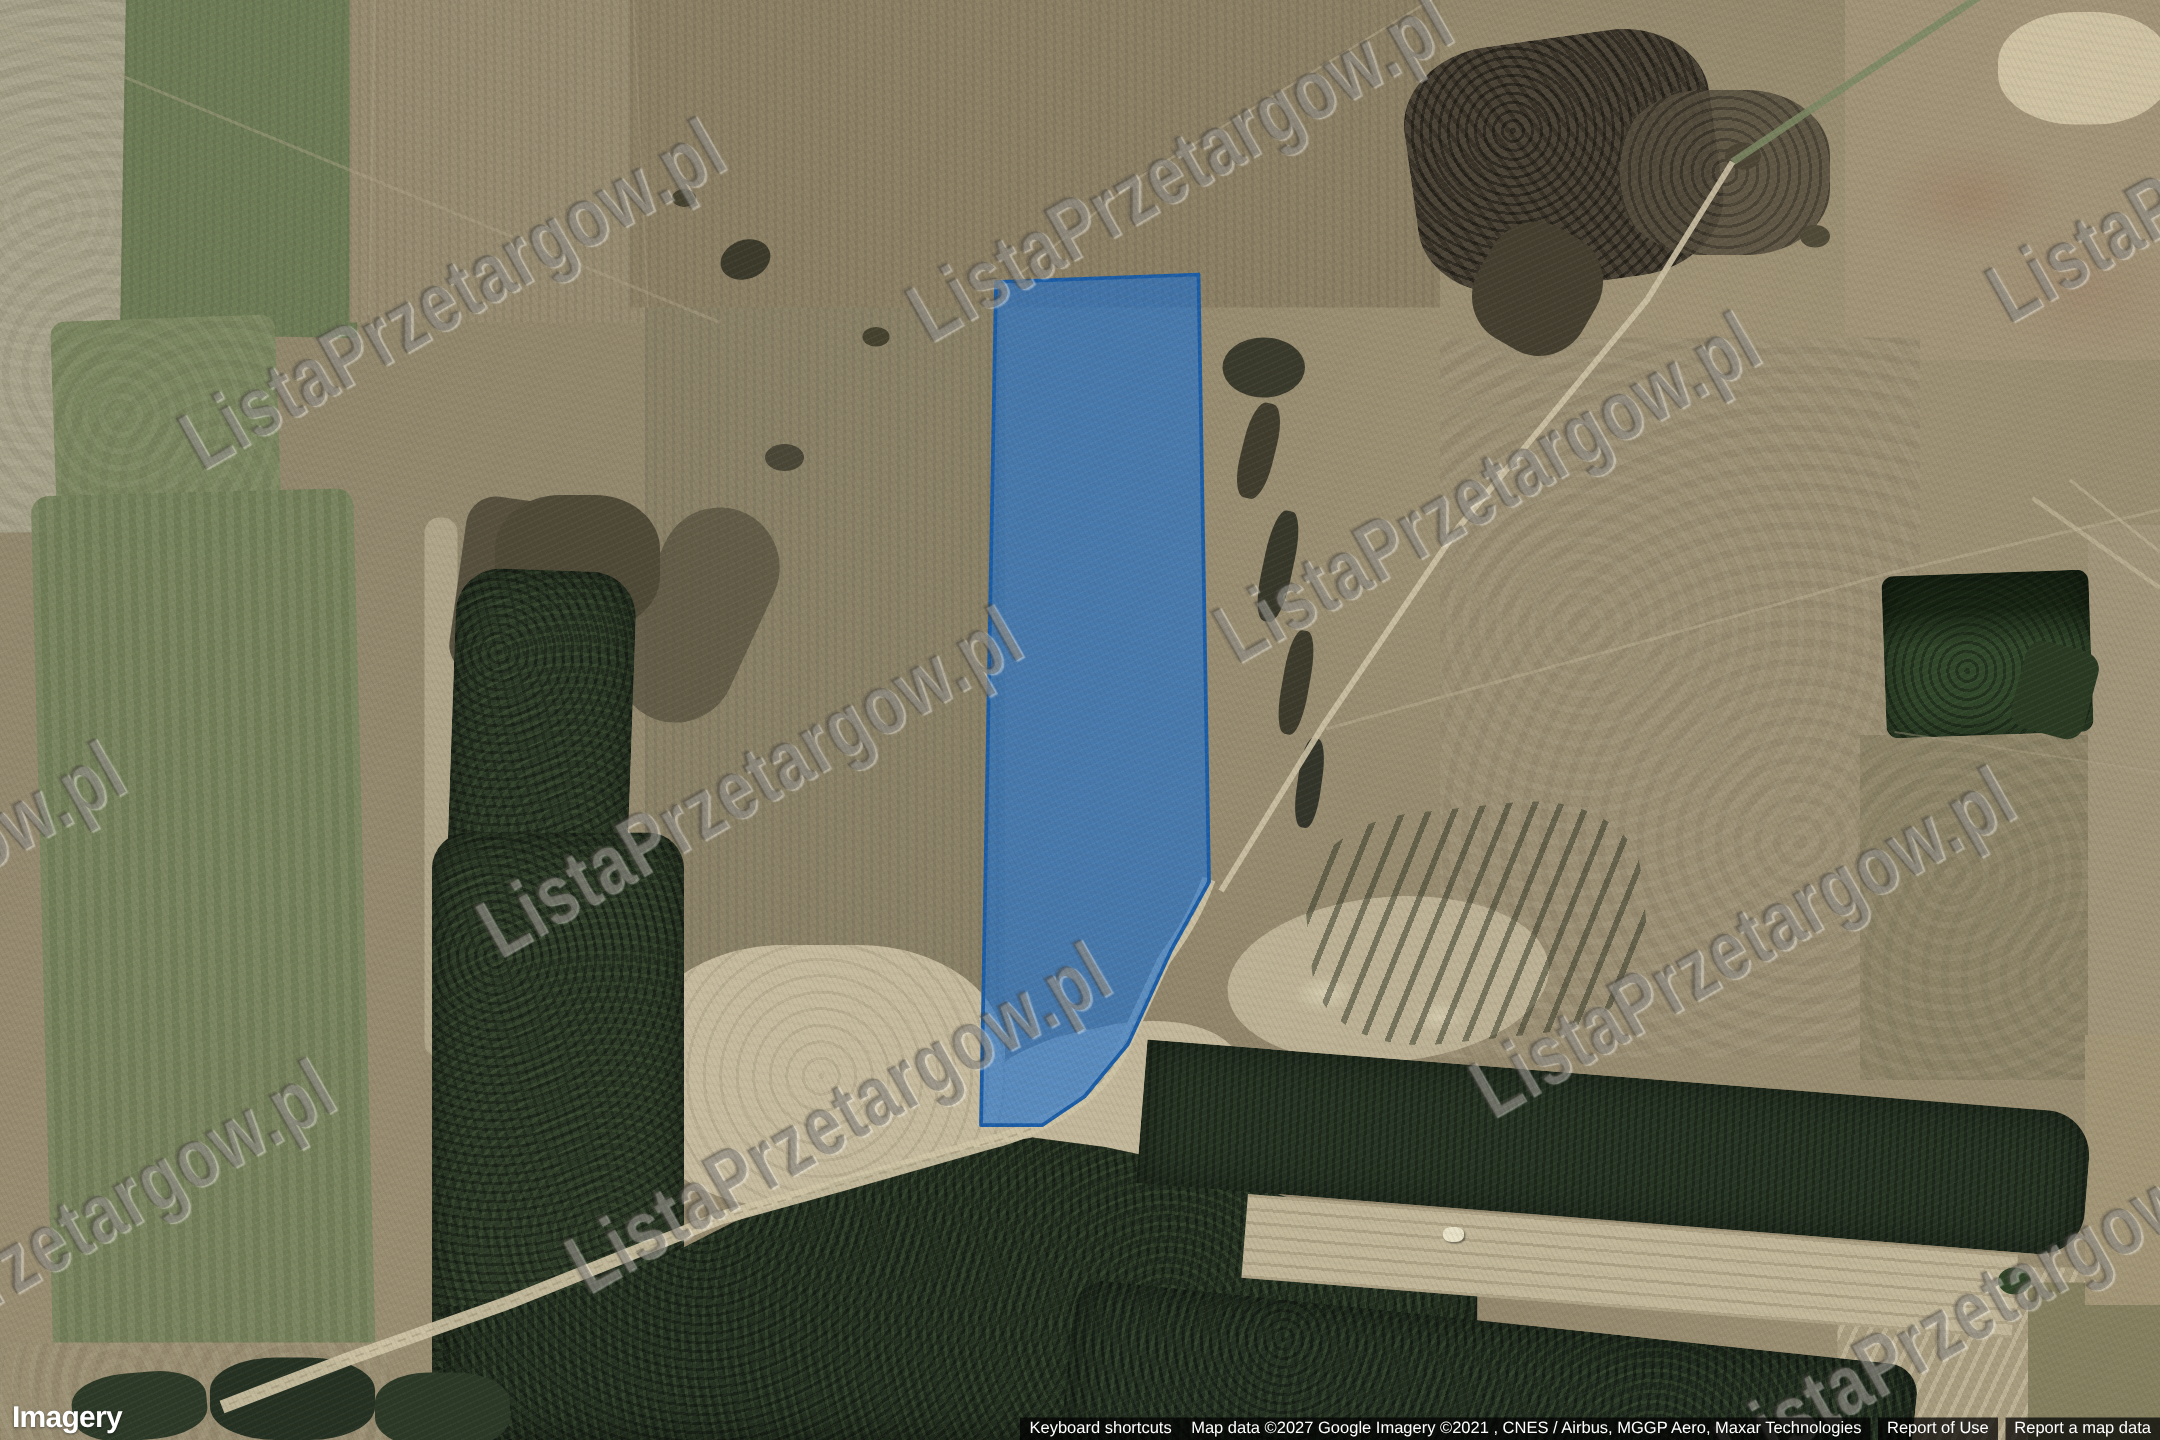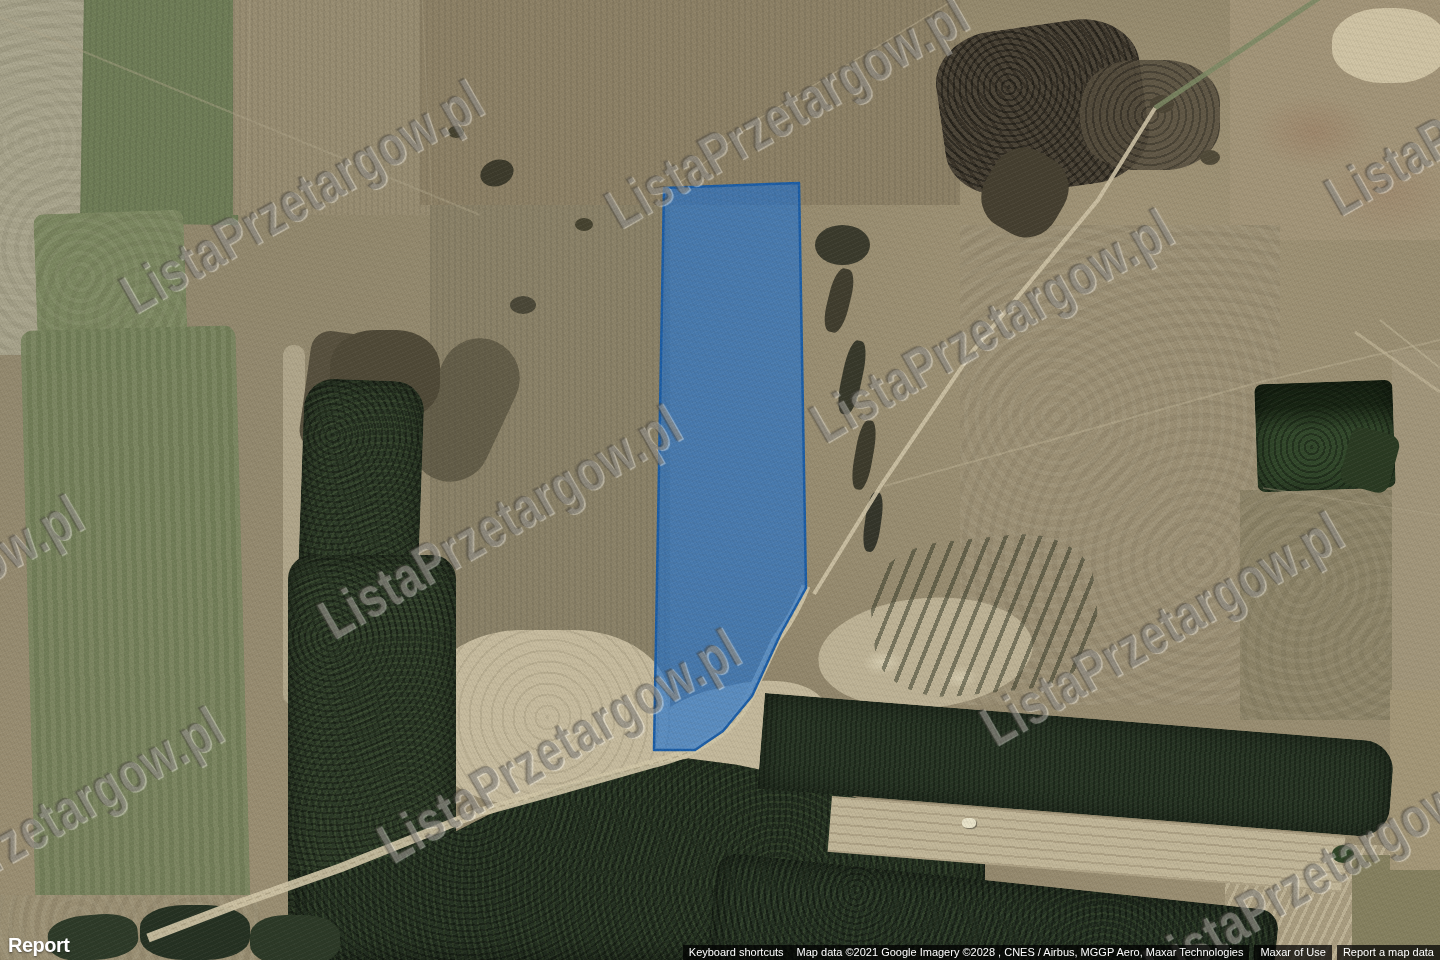--- a/index.html
+++ b/index.html
@@ -154,29 +154,29 @@
   <div class="wm" style="left:815px;top:399px;">ListaPrzetargow.pl</div>
   <div class="wm" style="left:985px;top:702px;">ListaPrzetargow.pl</div>
   <div class="wm" style="left:-275px;top:685px;">ListaPrzetargow.pl</div>
   <div class="wm" style="left:-135px;top:897px;">ListaPrzetargow.pl</div>
   <div class="wm" style="left:382px;top:819px;">ListaPrzetargow.pl</div>
   <div class="wm" style="left:1330px;top:172px;">ListaPrzetargow.pl</div>
   <div class="wm" style="left:1148px;top:942px;">ListaPrzetargow.pl</div>
 
   <div class="grain"></div>
 
-  <div class="google-logo">Report</div>
+  <div class="google-logo">Imagery</div>
 
   <div class="attrib">
     <div class="box">
       <span style="padding-right:6px;">Keyboard shortcuts</span>
       <span class="sep"></span>
-      <span style="padding-left:6px;">Map data ©2021 Google Imagery ©2028 , CNES / Airbus, MGGP Aero, Maxar Technologies</span>
+      <span style="padding-left:6px;">Map data ©2027 Google Imagery ©2021 , CNES / Airbus, MGGP Aero, Maxar Technologies</span>
     </div>
     <div class="box">
-      <span>Maxar of Use</span>
+      <span>Report of Use</span>
     </div>
     <div class="box">
       <span>Report a map data</span>
     </div>
   </div>
 
 </div>
 
 </body></html>

